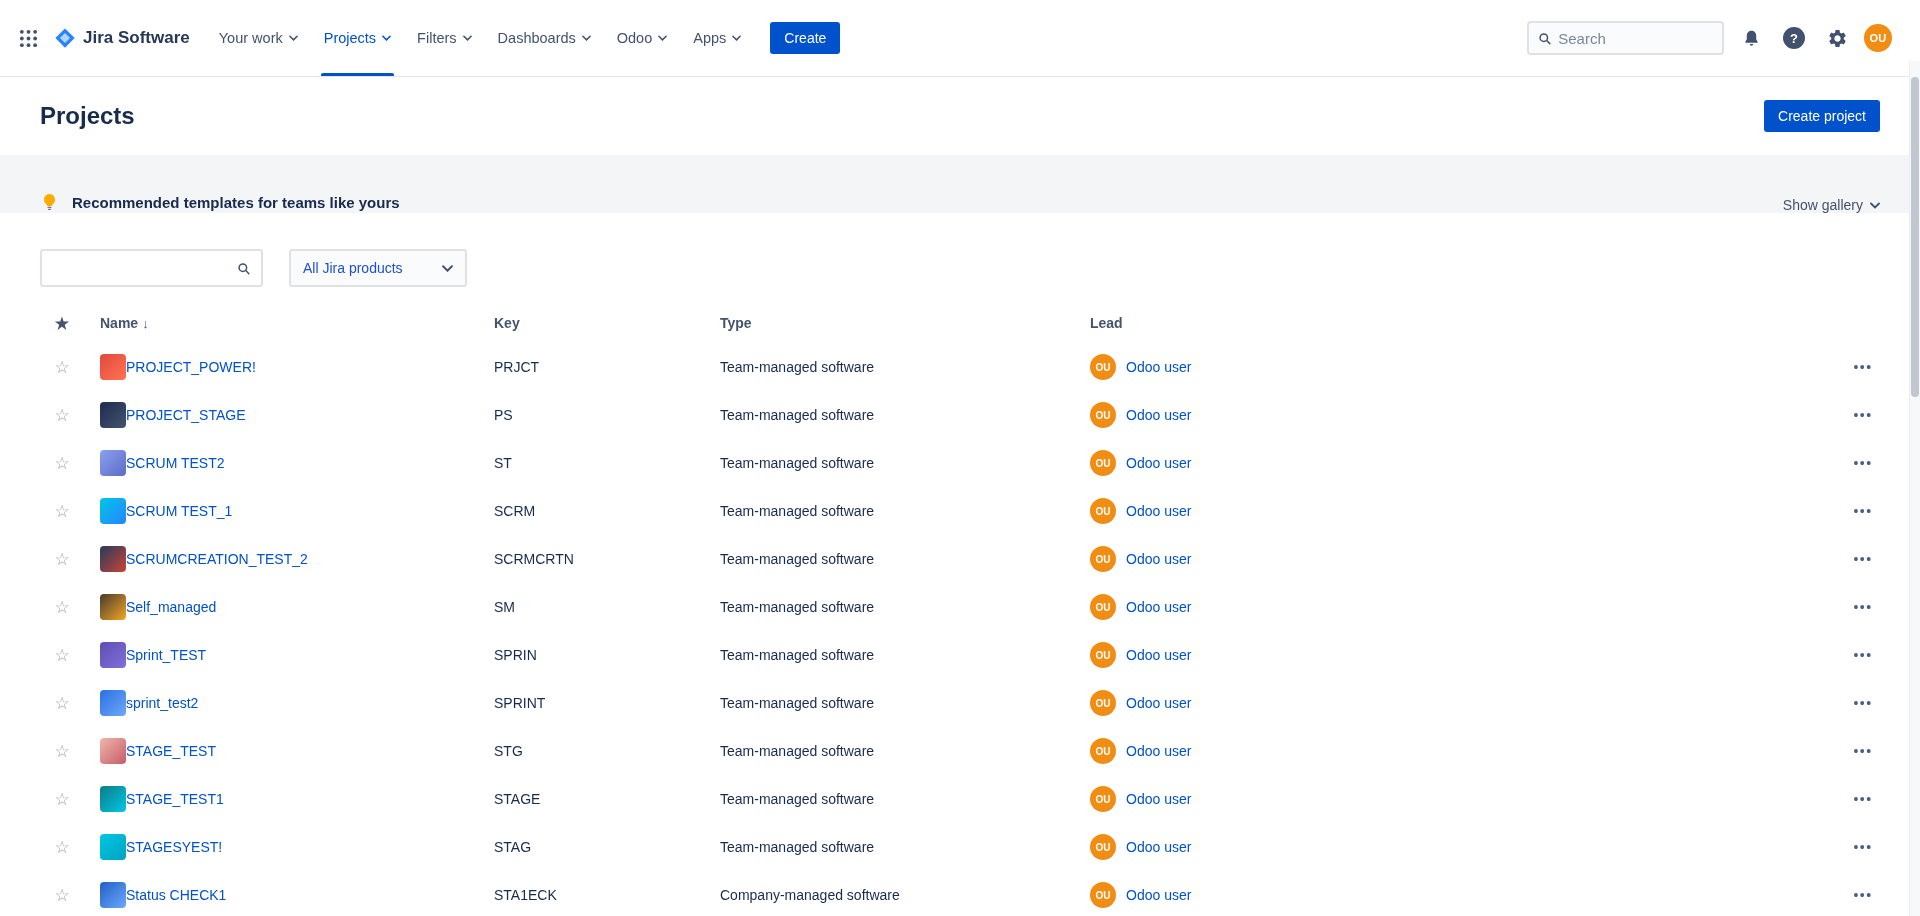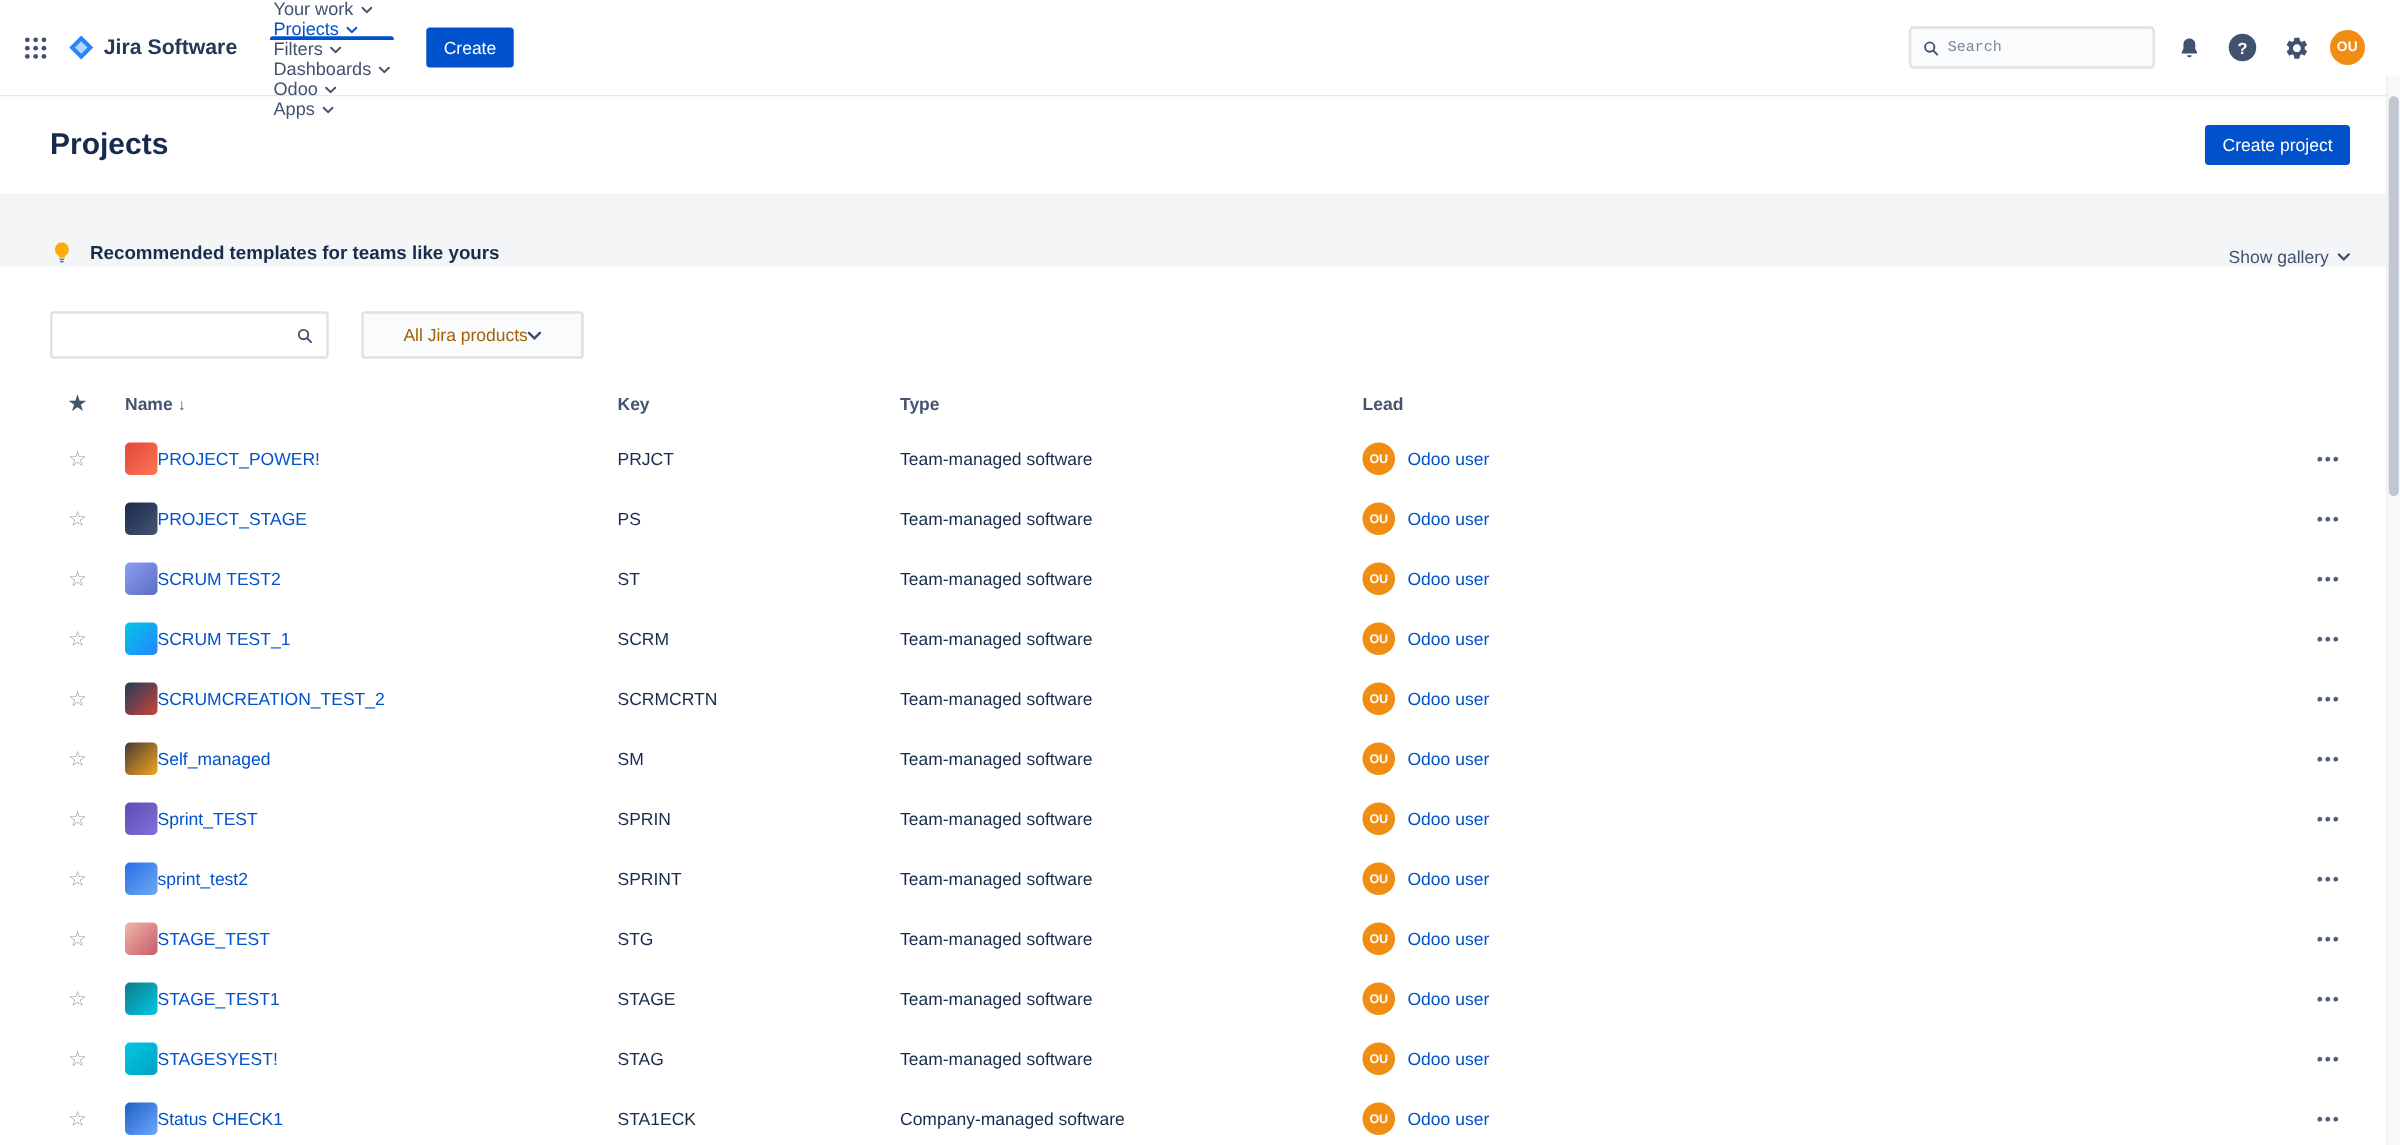--- a/index.html
+++ b/index.html
@@ -14,21 +14,21 @@
     height:77px; display:flex; align-items:center; gap:4px;
     padding:0 18px 0 12px; border-bottom:1px solid #E4E6EA; background:#fff;
   }
   .icon-btn {
     width:32px; height:32px; border:none; background:none; cursor:pointer;
     display:flex; align-items:center; justify-content:center; border-radius:50%;
     color:#42526E; flex:none;
   }
   .logo { display:flex; align-items:center; gap:7px; padding:0 12px 0 6px; cursor:pointer; }
   .logo-text { font-size:17px; font-weight:600; color:#253858; white-space:nowrap; }
-  .nav-items { display:flex; align-items:stretch; height:100%;flex-direction:column; }
+  .nav-items { display:flex; align-items:stretch; height:100%; }
   .nav-item {
     position:relative; display:flex; align-items:center; gap:6px;
     padding:0 13px; cursor:pointer; color:#42526E; font-weight:500; font-size:14.5px;
     white-space:nowrap;
   }
   .nav-item.active { color:#0052CC; }
   .nav-item.active::after {
     content:""; position:absolute; left:10px; right:10px; bottom:0;
     height:3px; background:#0052CC; border-radius:2px 2px 0 0;
   }
@@ -38,21 +38,21 @@
     border:none; border-radius:3px; font-size:14px; font-weight:500; cursor:pointer;
     font-family:inherit; white-space:nowrap;
   }
   .nav-right { margin-left:auto; display:flex; align-items:center; gap:11px; padding-right:10px; }
   .nav-search {
     display:flex; align-items:center; gap:7px; width:197px; height:34px;
     border:2px solid #DFE1E6; border-radius:4px; padding:0 9px; background:#FAFBFC;
   }
   .nav-search input {
     border:none; outline:none; background:transparent; width:100%;
-    font-size:12px; color:#172B4D; font-family:Liberation Mono, monospace;
+    font-size:15px; color:#172B4D; font-family:Liberation Sans, sans-serif;
   }
   .nav-search input::placeholder { color:#7A869A; }
   .help-circle {
     width:22px; height:22px; border-radius:50%; background:#42526E; color:#fff;
     font-weight:700; font-size:13px; display:flex; align-items:center; justify-content:center;
   }
   .avatar {
     width:28px; height:28px; border-radius:50%; background:#F18D13; color:#fff;
     font-size:11px; font-weight:700; display:flex; align-items:center; justify-content:center;
     cursor:pointer; letter-spacing:.3px; flex:none;
@@ -69,22 +69,22 @@
   .show-gallery { display:flex; align-items:center; gap:7px; color:#42526E; font-size:14px; cursor:pointer; }
   
   .filters { display:flex; gap:26px; padding:0 40px; margin-top:36px; }
   .filter-search {
     width:223px; height:38px; border:2px solid #DFE1E6; border-radius:3px;
     display:flex; align-items:center; gap:8px; padding:0 11px; background:#fff;
   }
   .filter-search input { border:none; outline:none; width:100%; font-family:inherit; font-size:14px; color:#172B4D; }
   .products-select {
     width:178px; height:38px; background:#FAFBFC; border:2px solid #DFE1E6; border-radius:3px;
-    display:flex; align-items:center; justify-content:center; padding:0 12px;
-    font-size:14px; color:#a16207; cursor:pointer;
+    display:flex; align-items:center; justify-content:space-between; padding:0 12px;
+    font-size:14px; color:#1d4ed8; cursor:pointer;
   }
   
   .table { margin-top:16px; }
   .thead, .trow {
     display:grid; grid-template-columns:44px 410px 226px 370px 1fr 60px;
     align-items:center; padding:0 40px;
   }
   .thead { height:40px; font-weight:700; font-size:14px; color:#44546F; }
   .trow { height:48px; }
   .star-cell { display:flex; justify-content:center; }

